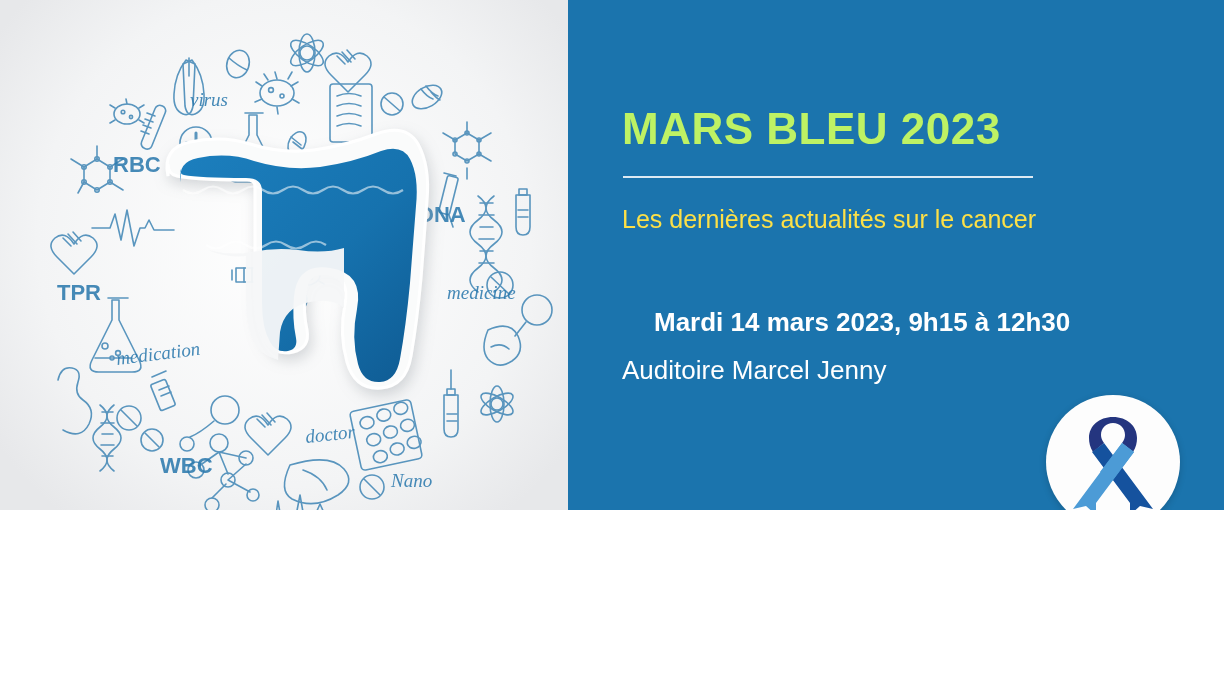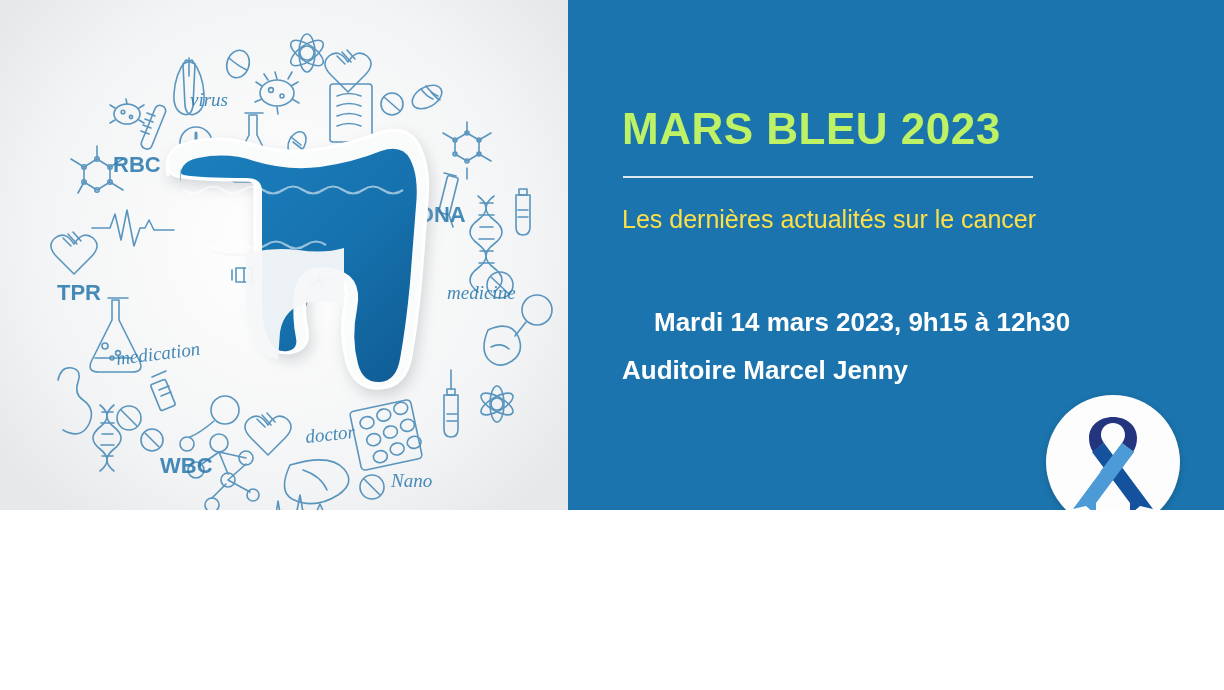--- a/index.html
+++ b/index.html
@@ -38,21 +38,21 @@
   .subtitle{
     position:absolute;left:54px;top:203px;width:570px;
     color:#fde047;font-size:25px;line-height:1.32;font-weight:normal;
   }
   .when{
     position:absolute;left:54px;top:307px;
     color:#ffffff;font-size:26px;font-weight:bold;white-space:nowrap;margin-left:32px;
   }
   .where{
     position:absolute;left:54px;top:355px;
-    color:#ffffff;font-size:26px;font-weight:bold;white-space:nowrap;
+    color:#ffffff;font-size:26px;font-weight:normal;white-space:nowrap;
   }
 
   
   .ribbon-badge{
     position:absolute;left:478px;top:395px;width:134px;height:134px;
     border-radius:50%;background:#fdfdfd;
     box-shadow:0 2px 7px rgba(0,0,0,.18);
   }
   .ribbon-badge svg{position:absolute;left:0;top:0;width:134px;height:134px;}
 

